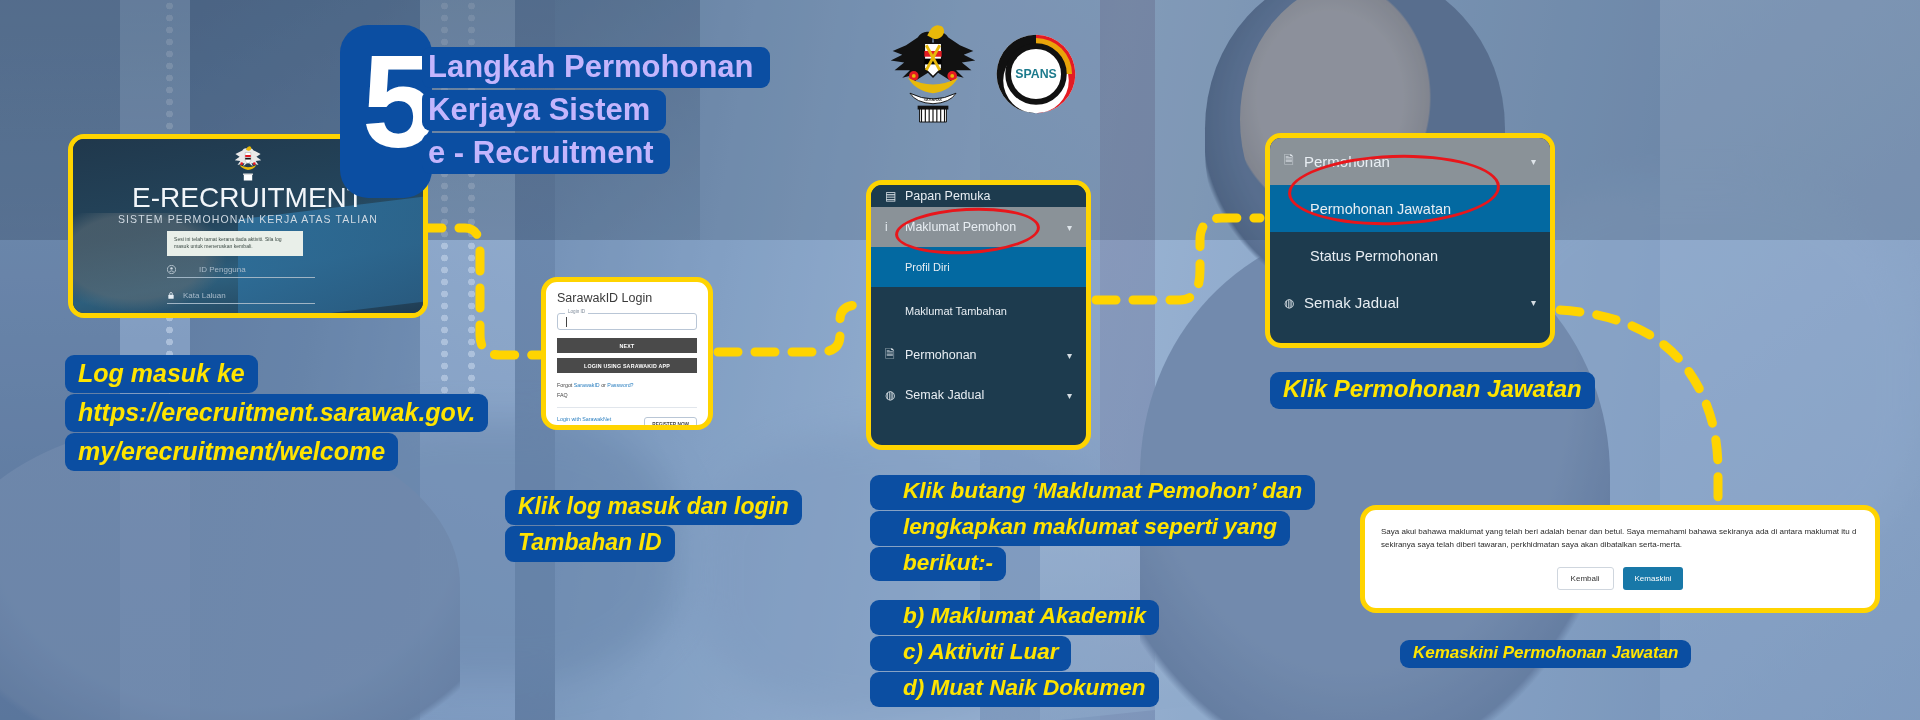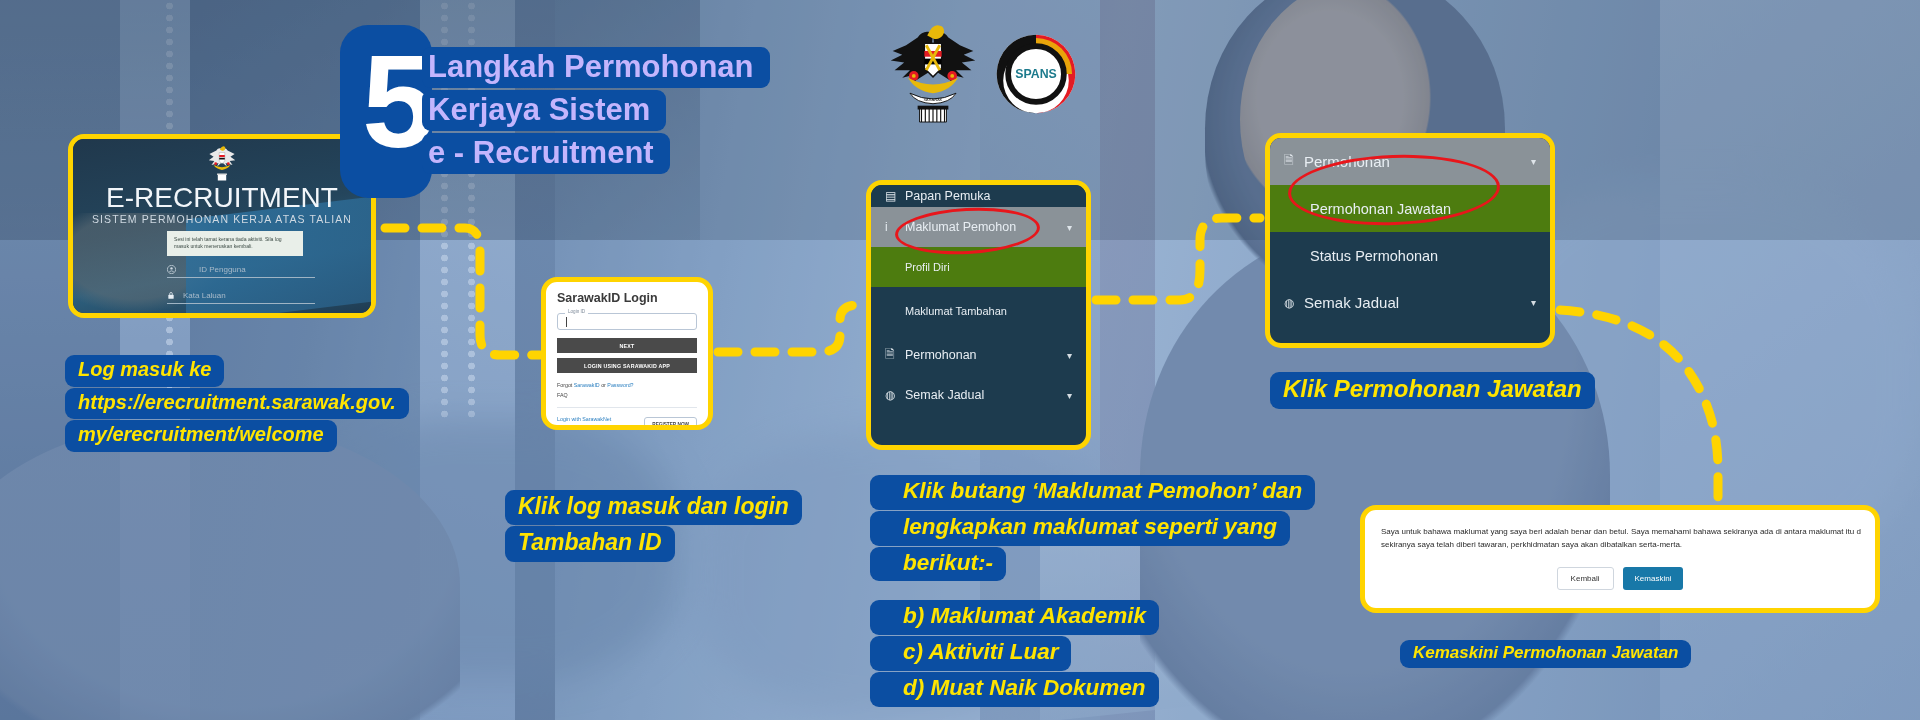--- a/index.html
+++ b/index.html
@@ -74,21 +74,21 @@
   .crest { width:96px; height:118px; }
   .spans { width:82px; height:82px; }
 
   
   .shot {
     position:absolute; z-index:15; border:5px solid #ffd400; border-radius:16px;
     overflow:hidden; background:#1e3448;
   }
 
   
-  #card-erec { left:68px; top:134px; width:308px; height:184px; }
+  #card-erec { left:68px; top:134px; width:360px; height:184px; }
   .erec-bg { position:absolute; inset:0;
     background: linear-gradient(170deg,#20384c 0%,#24455c 45%,#2d5f7d 70%,#1f3b51 100%); }
   .erec-hands { position:absolute; left:-10px; bottom:-10px; width:180px; height:110px;
     background: radial-gradient(ellipse at 40% 40%, #5d6b74 0 45%, rgba(0,0,0,0) 60%); opacity:.6; }
   .erec-doc { position:absolute; right:0; bottom:0; width:185px; height:105px;
     background: linear-gradient(150deg,#2f73a0,#2a5f86); transform:skewY(-7deg); opacity:.85; }
   .erec-crest { position:absolute; left:50%; top:3px; transform:translateX(-50%); width:36px; height:42px; }
   .erec-title { position:absolute; left:0; right:0; top:45px; text-align:center; color:#f2f6fa;
     font-size:28px; font-weight:300; letter-spacing:0px; line-height:1; }
   .erec-sub { position:absolute; left:0; right:0; top:74px; text-align:center; color:#cfd9e2;
@@ -97,21 +97,21 @@
     color:#3b4a44; font-size:5.1px; line-height:1.45; padding:5px 7px; }
   .erec-field { position:absolute; left:94px; width:148px; border-bottom:1px solid #9fb4c4;
     color:#a8bac9; font-size:8px; padding-bottom:3px; display:flex; align-items:center; gap:8px; }
   .erec-f1 { top:126px;gap:23px; } .erec-f2 { top:152px; }
   .erec-btn { position:absolute; left:94px; top:176px; width:148px; height:16px; background:#72d0b4;
     border-radius:9px; color:#1d4a3e; font-size:7px; display:flex; align-items:center; justify-content:center; }
 
   
   #card-sid { left:541px; top:277px; width:172px; height:153px; background:#fff; }
   .sid-inner { padding:9px 11px 8px; color:#333; }
-  .sid-title { font-size:12.5px; color:#3a3a3a; font-weight:700; margin-bottom:8px; }
+  .sid-title { font-size:12.5px; color:#3a3a3a; font-weight:400; margin-bottom:8px; }
   .sid-inputwrap { position:relative; border:1px solid #b9c6d6; border-radius:3px; height:17px; }
   .sid-legend { position:absolute; left:7px; top:-5px; background:#fff; padding:0 3px;
     font-size:4.6px; color:#7d8a99; }
   .sid-caret { position:absolute; left:8px; top:3px; width:1px; height:10px; background:#444; }
   .sid-btn { margin-top:8px; height:15px; background:#4a4a4a; color:#fff; font-size:5.3px;
     font-weight:bold; display:flex; align-items:center; justify-content:center; letter-spacing:.2px; }
   .sid-btn + .sid-btn { margin-top:5px; }
   .sid-links { margin-top:8px; font-size:5.3px; color:#444; line-height:1.8; }
   .sid-links a { color:#2a7fc0; text-decoration:none; }
   .sid-rule { margin-top:7px; border-top:1px solid #e1e6ec; }
@@ -124,21 +124,21 @@
   
   #card-menu1 { left:866px; top:180px; width:225px; height:270px; background:#1d3b4e; }
   
   #card-menu2 { left:1265px; top:133px; width:290px; height:215px; background:#1d3b4e; }
 
   .mrow { display:flex; align-items:center; padding:0 14px; color:#e8eef3; position:relative; }
   .mrow .mi { width:20px; font-size:12px; opacity:.95; flex:none; }
   .mrow .ml { flex:1; }
   .mrow .mc { font-size:10px; opacity:.9; }
   .m-head   { background:#8a9298; }
-  .m-active { background:#4d7c0f; }
+  .m-active { background:#0369a1; }
   .m-plain  { background:#1d3b4e; }
 
   
   #card-menu1 .mrow { height:40px; font-size:12.5px; }
   #card-menu1 .mrow.sub { padding-left:34px; font-size:11px; }
   #card-menu1 .topcut { height:22px; }
   
   #card-menu2 .mrow { height:47px; font-size:15px; }
   #card-menu2 .mrow.sub { padding-left:40px; font-size:14.5px; }
 
@@ -154,21 +154,21 @@
      padding:6px 13px; border-radius:3px; }
   .cf-kemaskini { background:#1878a8; color:#fff; font-size:8px; padding:7px 12px; border-radius:3px; }
 
   
   .cap { position:absolute; z-index:19; }
   .cap span {
     display:inline-block; background:#0b4ea2; color:#ffe400;
     font-style:italic; font-weight:bold; border-radius:9px;
     padding:2px 13px 4px; line-height:1.28; white-space:nowrap; margin-bottom:1px;
   }
-  #cap1 { left:65px; top:355px; } #cap1 span { font-size:20px; }
+  #cap1 { left:65px; top:355px; } #cap1 span { font-size:25px; }
   #cap2 { left:505px; top:490px; } #cap2 span { font-size:23px; }
   #cap3 { left:870px; top:475px; } #cap3 span { font-size:22.5px;padding-left:33px; }
   #cap4 { left:1270px; top:372px; } #cap4 span { font-size:24px; }
   #cap5 { left:1400px; top:640px; } #cap5 span { font-size:17px; }
 
   
   #connectors { position:absolute; inset:0; z-index:14; pointer-events:none; }
   #connectors path { fill:none; stroke:#ffd400; stroke-width:9; stroke-linecap:round;
      stroke-dasharray:20 17; }
 </style>
@@ -358,21 +358,21 @@
   </div>
   <div class="mrow m-plain">
     <span class="mi">◍</span>
     <span class="ml">Semak Jadual</span>
     <span class="mc">▾</span>
   </div>
 </div>
 <div class="red-ellipse" style="left:1288px; top:155px; width:212px; height:70px; transform:rotate(-2deg);"></div>
 
 <div class="shot" id="card-confirm">
-  <div class="cf-text">Saya untuk bahawa maklumat yang saya beri adalah benar dan betul. Saya memahami bahawa sekiranya ada di antara maklumat itu d</div>
+  <div class="cf-text">Saya akui bahawa maklumat yang telah beri adalah benar dan betul. Saya memahami bahawa sekiranya ada di antara maklumat itu d</div>
   <div class="cf-text" style="padding-top:0">sekiranya saya telah diberi tawaran, perkhidmatan saya akan dibatalkan serta-merta.</div>
   <div class="cf-btns">
     <div class="cf-kembali">Kembali</div>
     <div class="cf-kemaskini">Kemaskini</div>
   </div>
 </div>
 
 <div class="cap" id="cap1">
   <span>Log masuk ke</span><br>
   <span>https://erecruitment.sarawak.gov.</span><br>

